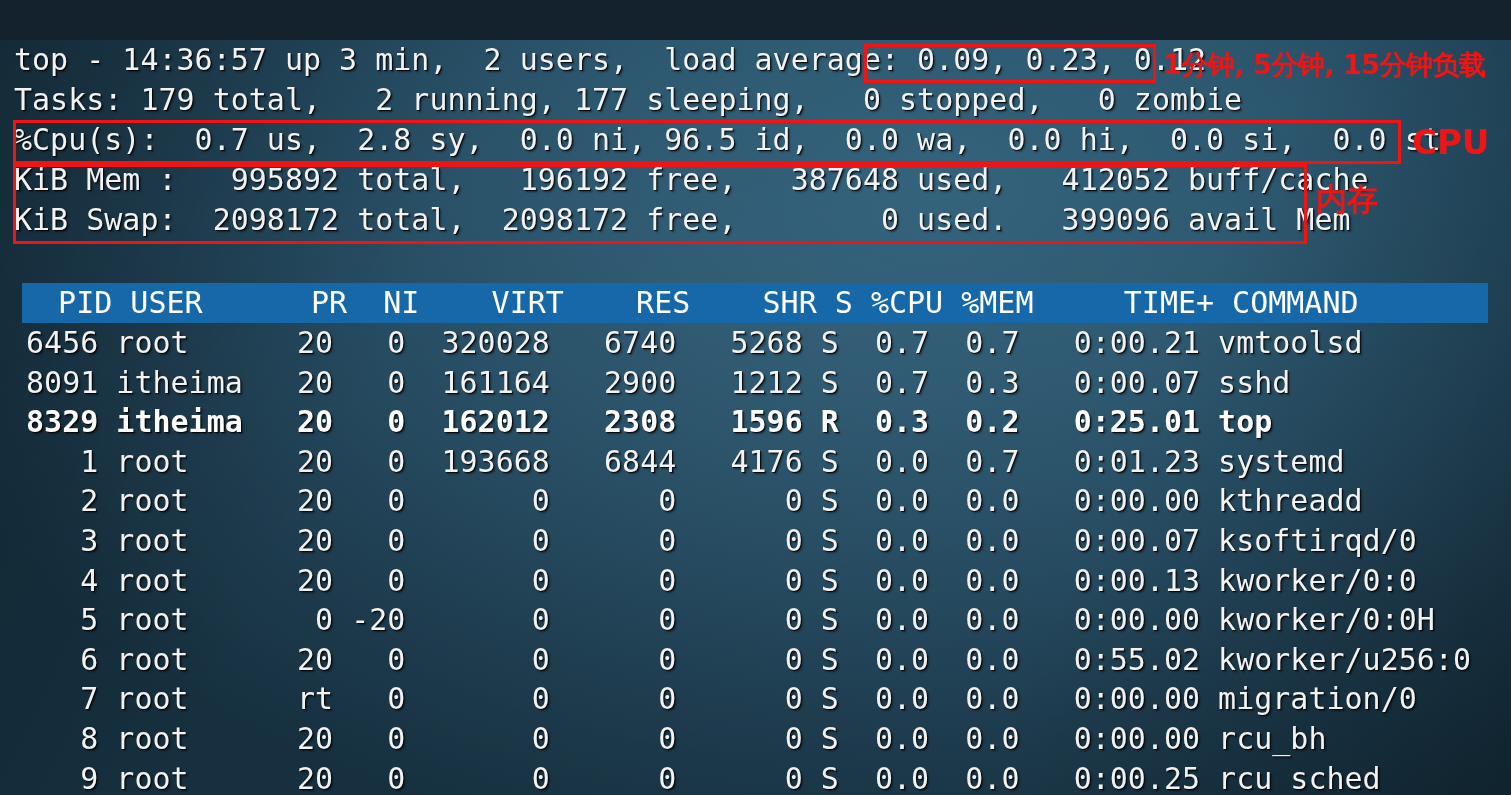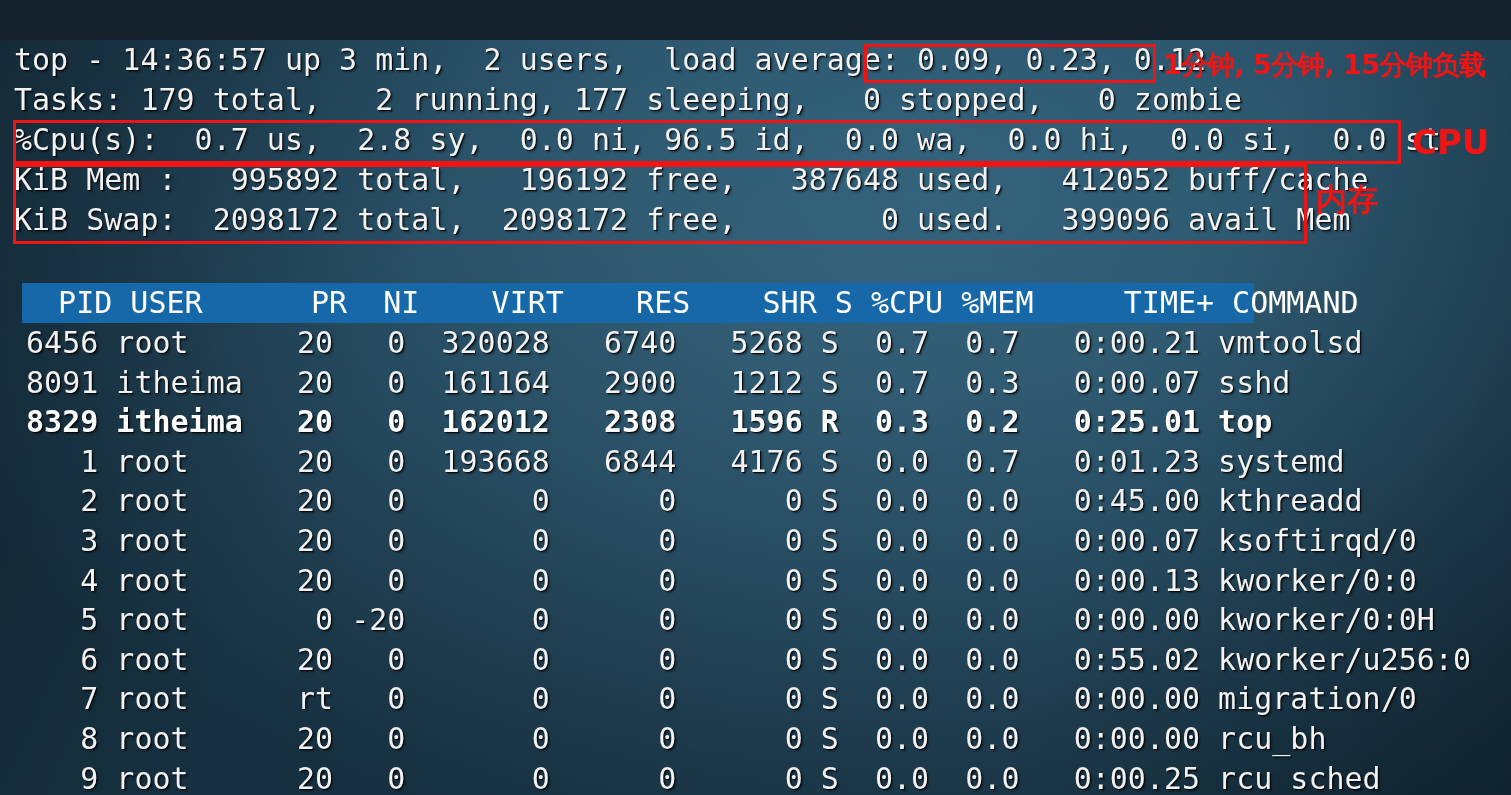--- a/index.html
+++ b/index.html
@@ -61,21 +61,21 @@
     width: 1511px;
   }
 
   .hdr {
     white-space: pre;
     font-size: 30px;
     line-height: 40px;
     background: #1668a8;
     color: #ffffff;
     margin-left: 22px;
-    width: 1232px;
+    width: 1466px;
     text-shadow: none;
     font-weight: normal;
   }
 
   .row {
     white-space: pre;
     font-size: 30px;
     line-height: 39.6px;
     padding-left: 8px;
     text-shadow: 1px 1px 0 rgba(0,0,0,0.75), 2px 2px 2px rgba(0,0,0,0.45);
@@ -136,21 +136,21 @@
       <div class="line">KiB Swap:  2098172 total,  2098172 free,        0 used.   399096 avail Mem</div>
     </div>
 
     <div class="tbl">
       <div class="hdr">  PID USER      PR  NI    VIRT    RES    SHR S %CPU %MEM     TIME+ COMMAND</div>
       <div id="rows">
           <div class="row"> 6456 root      20   0  320028   6740   5268 S  0.7  0.7   0:00.21 vmtoolsd</div>
           <div class="row"> 8091 itheima   20   0  161164   2900   1212 S  0.7  0.3   0:00.07 sshd</div>
           <div class="row bold"> 8329 itheima   20   0  162012   2308   1596 R  0.3  0.2   0:25.01 top</div>
           <div class="row">    1 root      20   0  193668   6844   4176 S  0.0  0.7   0:01.23 systemd</div>
-          <div class="row">    2 root      20   0       0      0      0 S  0.0  0.0   0:45.00 kthreadd</div>
+          <div class="row">    2 root      20   0       0      0      0 S  0.0  0.0   0:00.00 kthreadd</div>
           <div class="row">    3 root      20   0       0      0      0 S  0.0  0.0   0:00.07 ksoftirqd/0</div>
           <div class="row">    4 root      20   0       0      0      0 S  0.0  0.0   0:00.13 kworker/0:0</div>
           <div class="row">    5 root       0 -20       0      0      0 S  0.0  0.0   0:00.00 kworker/0:0H</div>
           <div class="row">    6 root      20   0       0      0      0 S  0.0  0.0   0:55.02 kworker/u256:0</div>
           <div class="row">    7 root      rt   0       0      0      0 S  0.0  0.0   0:00.00 migration/0</div>
           <div class="row">    8 root      20   0       0      0      0 S  0.0  0.0   0:00.00 rcu_bh</div>
           <div class="row">    9 root      20   0       0      0      0 S  0.0  0.0   0:00.25 rcu_sched</div>
           <div class="row">   10 root       0 -20       0      0      0 S  0.0  0.0   0:00.00 lru-add-drain</div>
         </div>
     </div>

